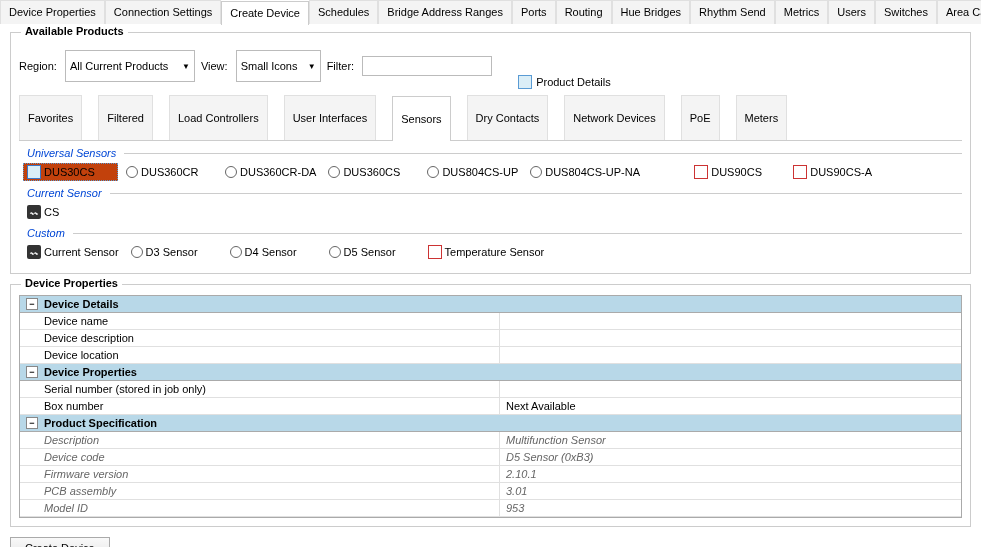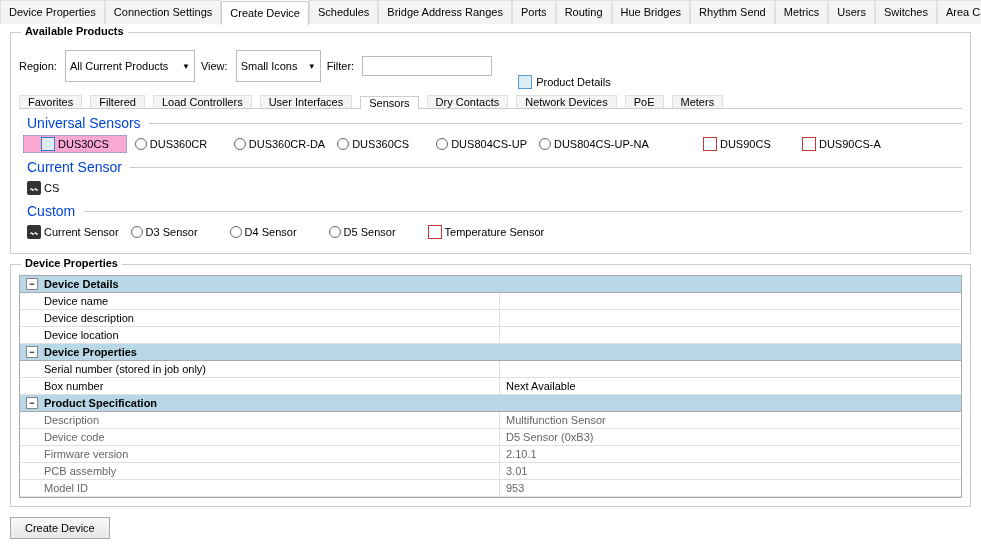--- a/index.html
+++ b/index.html
@@ -13,40 +13,40 @@
 .group-box .legend { position: absolute; top: -8px; left: 10px; background: #fff; padding: 0 4px; font-weight: bold; }
 .toolbar-row { display: flex; align-items: center; gap: 6px; margin-bottom: 6px; position: absolute; top: 10px; left: 8px; right: 8px; }
 .toolbar-row label { margin-right: 2px; }
 .toolbar-row .combo { border: 1px solid #bbb; background: #fff; padding: 2px 4px; display: flex; align-items: center; justify-content: space-between; min-width: 130px; height: 32px; }
 .toolbar-row .combo.small { min-width: 85px; }
 .toolbar-row .combo .arrow { font-size: 8px; }
 .toolbar-row .filter-input { border: 1px solid #bbb; background: #fff; height: 20px; width: 130px; padding: 2px 4px; }
 .toolbar-row .link { color: #000; display: flex; align-items: center; gap: 4px; margin-left: auto; }
 .toolbar-row .link .icon { width: 14px; height: 14px; border: 1px solid #5a9bd4; background: #dbeef7; display: inline-block; }
 .inner-tabs { display: flex; border-bottom: 1px solid #ccc; margin-top: 32px; }
-.inner-tabs .itab { padding: 0 8px; border: 1px solid transparent; border-bottom: none; cursor: pointer; background: #f4f4f4; margin-right: 8px; }
+.inner-tabs .itab { padding: 16px 8px; border: 1px solid transparent; border-bottom: none; cursor: pointer; background: #f4f4f4; margin-right: 16px; }
 .inner-tabs .itab.active { background: #fff; border-color: #ccc; position: relative; top: 1px; }
 .inner-tabs .itab:not(.active) { border: 1px solid #e0e0e0; border-bottom: none; }
-.section-header { color: #0046d5; font-size: 14px; margin: 6px 0 4px 8px; display: flex; align-items: center; }
+.section-header { color: #0046d5; font-size: 11px; margin: 6px 0 4px 8px; display: flex; align-items: center; font-style: italic; }
 .section-header::after { content: ""; flex: 1; border-top: 1px solid #ccc; margin-left: 8px; }
 .items-row { display: flex; flex-wrap: wrap; gap: 0; padding-left: 4px; }
 .items-row .item { display: flex; align-items: center; gap: 3px; padding: 2px 4px; cursor: pointer; min-width: 95px; margin-right: 4px; }
-.items-row .item.selected { background: #f9a8d4; border: 1px dotted #5a9bd4; padding: 1px 17px; }
+.items-row .item.selected { background: #c2410c; border: 1px dotted #5a9bd4; padding: 1px 3px; }
 .item .icon { width: 14px; height: 14px; display: inline-flex; align-items: center; justify-content: center; font-size: 10px; }
 .icon.circle { border: 1px solid #666; border-radius: 50%; width: 12px; height: 12px; background: #fff; }
 .icon.blue { border: 1px solid #3a77c7; background: #dbeef7; }
 .icon.red { border: 1px solid #c33; background: #fff; color: #c33; font-size: 8px; }
 .icon.dark { background: #333; color: #fff; font-size: 8px; width: 14px; border-radius: 2px; }
 .prop-grid { border: 1px solid #aaa; }
 .prop-grid .grid-header { background: #b8d8e8; font-weight: bold; padding: 2px 4px; border-bottom: 1px solid #aaa; display: flex; align-items: center; }
 .prop-grid .grid-header .collapse { width: 12px; height: 12px; border: 1px solid #888; background: #fff; display: flex; align-items: center; justify-content: center; font-size: 9px; margin-right: 6px; cursor: pointer; margin-left:2px; }
 .prop-grid .row { display: flex; border-bottom: 1px solid #e0e0e0; align-items: flex-end; }
 .prop-grid .row .key { width: 480px; padding: 2px 4px 2px 24px; border-right: 1px solid #e0e0e0; }
 .prop-grid .row .val { flex: 1; padding: 2px 6px; }
-.prop-grid .row.readonly { color: #666; }
+.prop-grid .row.readonly { color: #666; font-style: italic; }
 .btn { border: 1px solid #aaa; background: linear-gradient(#f9f9f9,#e6e6e6); padding: 4px 14px; cursor: pointer; font-size: 11px; font-family: inherit; }
 .group-box.props { padding: 10px 8px 8px 8px; }
 .group-box.props .legend { font-weight: bold; }
 </style>
 </head>
 <body>
 
 <div class="tabs-outer" id="outer-tabs">
     <div class="tab">Device Properties</div>
     <div class="tab">Connection Settings</div>

